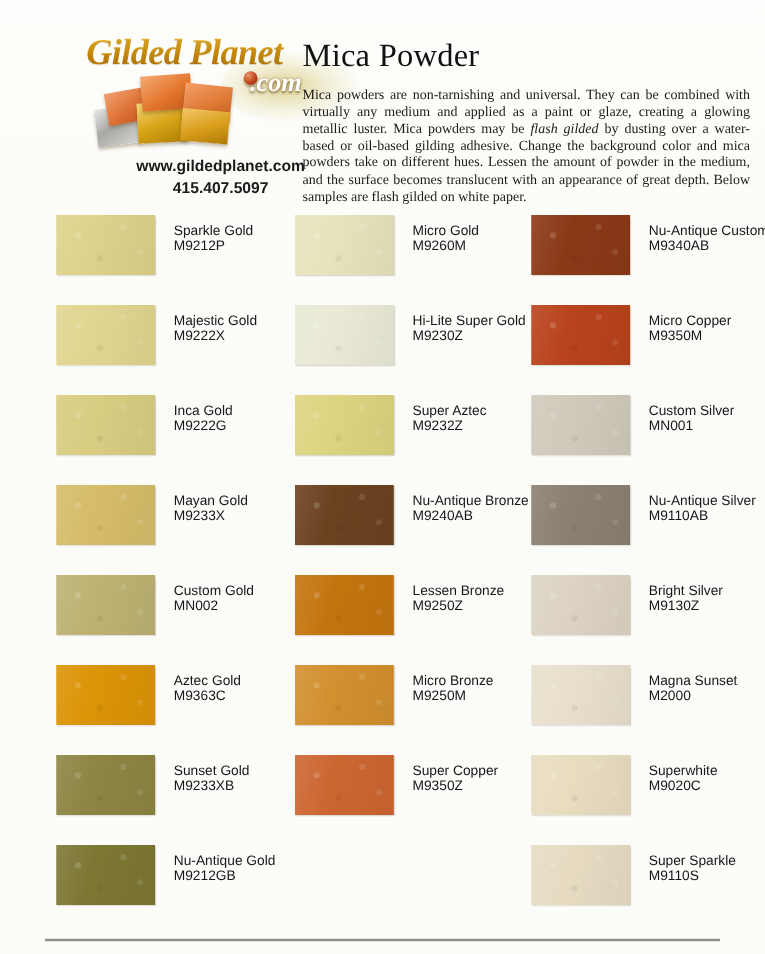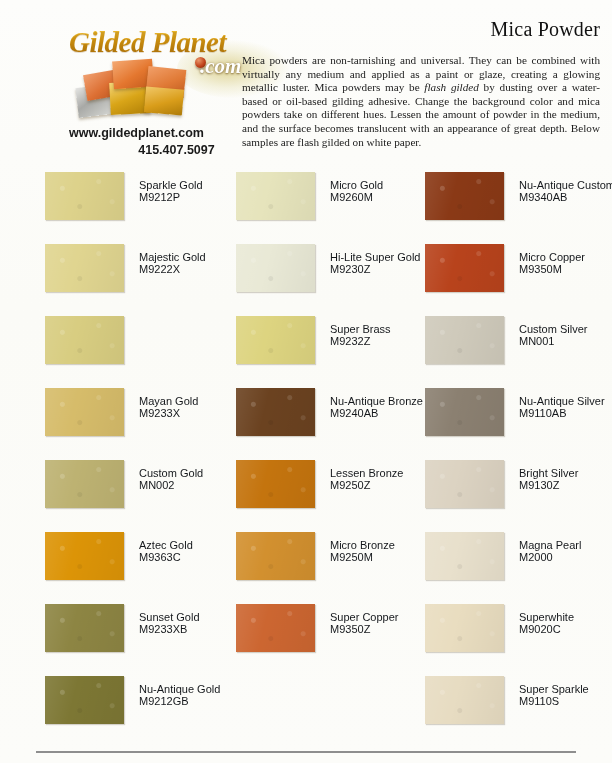--- a/index.html
+++ b/index.html
@@ -122,20 +122,21 @@
   .leaf-gold-r {
     left: 70px; top: 30px;
     width: 38px; height: 26px;
     transform: rotate(5deg);
     background: linear-gradient(160deg,#f1c868 0%,#d99d1a 55%,#ad7a08 100%);
   }
   .brand-url {
     position: absolute;
     left: 0; top: 116px;
     width: 215px;
+    text-align: center;
     font-size: 12.5px;
     font-weight: bold;
     color: #1a1a1a;
     white-space: nowrap;
   }
   .brand-phone {
     position: absolute;
     left: 0; top: 133px;
     width: 215px;
     text-align: center;
@@ -145,26 +146,26 @@
     white-space: nowrap;
   }
 
   .headblock {
     position: absolute;
     left: 242px; top: 8px;
     width: 358px;
   }
   .page-title {
     font-family: "Liberation Serif", serif;
-    font-size: 20px;
+    font-size: 26px;
     font-weight: normal;
     color: #111;
-    text-align: right;
+    text-align: left;
     line-height: 42px;
-    margin: 0 0 4px 0;
+    margin: 16px 0 4px 0;
     letter-spacing: 0.2px;
   }
   .intro {
     font-family: "Liberation Serif", serif;
     font-size: 11.2px;
     line-height: 13.6px;
     color: #1b1b1b;
     text-align: justify;
     margin: 0;
   }
@@ -273,20 +274,21 @@
         <div class="swatch-row">
           <div class="chip" style="background: rgb(224, 213, 144);">
             <div class="chip-tex"></div>
           </div>
           <div class="chip-label"><span>Majestic Gold</span><span class="chip-code">M9222X</span></div>
         </div>
         <div class="swatch-row">
           <div class="chip" style="background: rgb(216, 205, 129);">
             <div class="chip-tex"></div>
           </div>
+          <div class="chip-label"><span>Inca Gold</span><span class="chip-code">M9222G</span></div>
         </div>
         <div class="swatch-row">
           <div class="chip" style="background: rgb(214, 188, 106);">
             <div class="chip-tex"></div>
           </div>
           <div class="chip-label"><span>Mayan Gold</span><span class="chip-code">M9233X</span></div>
         </div>
         <div class="swatch-row">
           <div class="chip" style="background: rgb(189, 178, 114);">
             <div class="chip-tex"></div>
@@ -322,21 +324,21 @@
         <div class="swatch-row">
           <div class="chip" style="background: rgb(233, 233, 214);">
             <div class="chip-tex"></div>
           </div>
           <div class="chip-label"><span>Hi-Lite Super Gold</span><span class="chip-code">M9230Z</span></div>
         </div>
         <div class="swatch-row">
           <div class="chip" style="background: rgb(221, 212, 128);">
             <div class="chip-tex"></div>
           </div>
-          <div class="chip-label"><span>Super Brass</span><span class="chip-code">M9232Z</span></div>
+          <div class="chip-label"><span>Super Aztec</span><span class="chip-code">M9232Z</span></div>
         </div>
         <div class="swatch-row">
           <div class="chip" style="background: rgb(107, 66, 32);">
             <div class="chip-tex"></div>
           </div>
           <div class="chip-label"><span>Nu-Antique Bronze</span><span class="chip-code">M9240AB</span></div>
         </div>
         <div class="swatch-row">
           <div class="chip" style="background: rgb(196, 116, 14);">
             <div class="chip-tex"></div>
@@ -384,21 +386,21 @@
         <div class="swatch-row">
           <div class="chip" style="background: rgb(220, 211, 194);">
             <div class="chip-tex"></div>
           </div>
           <div class="chip-label"><span>Bright Silver</span><span class="chip-code">M9130Z</span></div>
         </div>
         <div class="swatch-row">
           <div class="chip" style="background: rgb(232, 224, 204);">
             <div class="chip-tex"></div>
           </div>
-          <div class="chip-label"><span>Magna Pearl</span><span class="chip-code">M2000</span></div>
+          <div class="chip-label"><span>Magna Sunset</span><span class="chip-code">M2000</span></div>
         </div>
         <div class="swatch-row">
           <div class="chip" style="background: rgb(233, 221, 192);">
             <div class="chip-tex"></div>
           </div>
           <div class="chip-label"><span>Superwhite</span><span class="chip-code">M9020C</span></div>
         </div>
         <div class="swatch-row">
           <div class="chip" style="background: rgb(231, 220, 194);">
             <div class="chip-tex"></div>

